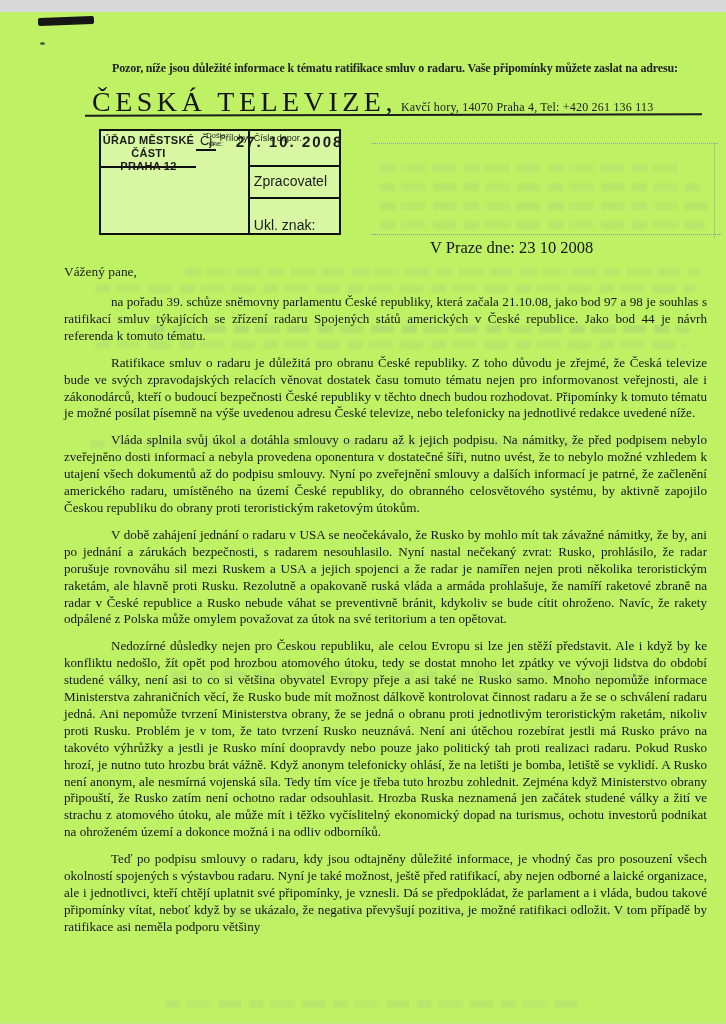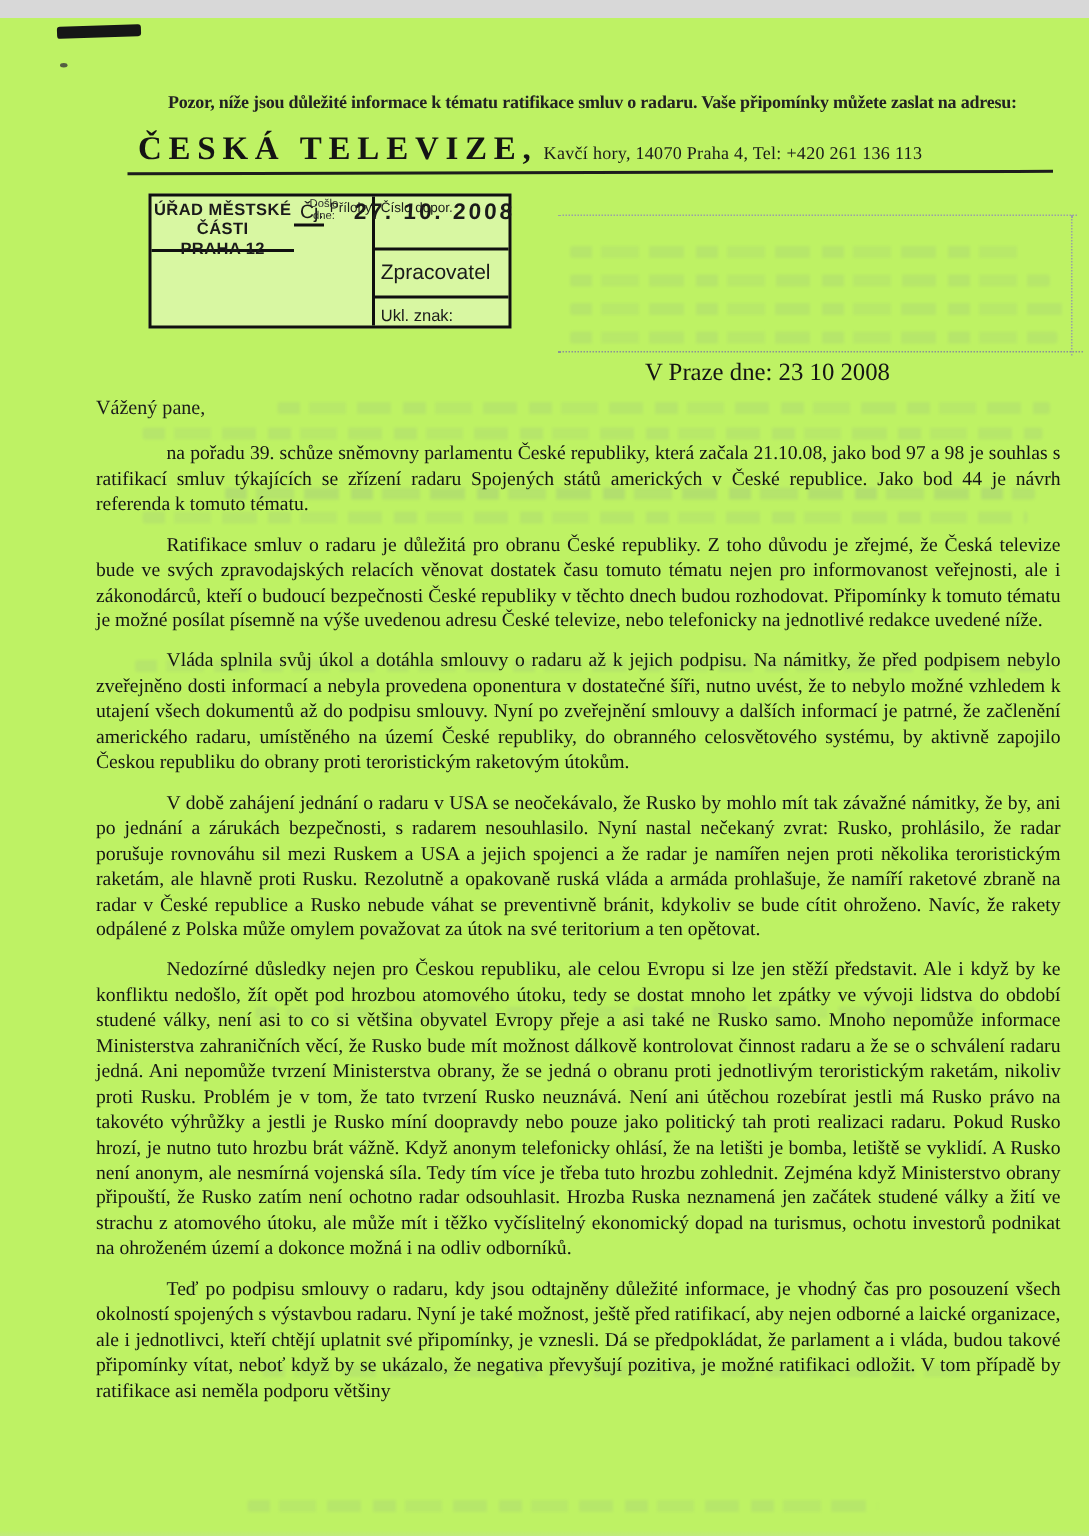--- a/index.html
+++ b/index.html
@@ -31,21 +31,21 @@
       rgba(122,136,158,.33) 53px, rgba(122,136,158,.33) 76px,
       transparent 76px, transparent 84px); }
   .ghost.light { opacity:.32; }
 
   .layer { position:relative; z-index:1; }
 
   
   .notice { position:absolute; top:49px; left:112px; white-space:nowrap;
     font-size:12px; font-weight:bold; letter-spacing:-0.15px; color:#222; }
   .masthead { position:absolute; top:74px; left:92px; white-space:nowrap; }
-  .org-name { font-size:22px; font-weight:bold; letter-spacing:4.5px; color:#141414; }
+  .org-name { font-size:28px; font-weight:normal; letter-spacing:4.5px; color:#141414; }
   .org-contact { font-size:12px; letter-spacing:.2px; color:#1a1a1a; }
   .head-rule { position:absolute; top:102px; left:85px; width:617px; height:2px;
     background:#1d1d1d; transform:rotate(-0.15deg); }
 
   
   .stamp { position:absolute; top:117px; left:99px; width:238px;
     border:2px solid #101010; display:flex;
     font-family:"Liberation Sans", sans-serif; color:#1a1a1a; background:rgba(255,255,255,.4); }
   .s-left { width:166px; display:flex; flex-direction:row; }
   .s-right { flex:1; border-left:2px solid #101010; display:flex; flex-direction:column;justify-content:center; }
@@ -53,21 +53,21 @@
     font-size:11px; font-weight:bold; letter-spacing:.3px; line-height:13px; padding-top:3px; }
   .s-doslo { height:24px; border-bottom:2px solid #101010; position:relative;text-align:center; }
   .s-doslo-label { position:absolute; top:1px; left:3px; width:34px;
     font-size:7.5px; line-height:8px; color:#2a2a2a; }
   .s-date { position:absolute; top:2px; left:40px; font-size:15px; font-weight:bold;
     letter-spacing:2px; transform:skewX(-3deg); white-space:nowrap; }
   .s-cj { height:16px; border-bottom:2px solid #101010; font-size:13px; padding:2px 0 0 4px; }
   .s-prilohy { height:16px; font-size:9px; padding:2px 0 1px 4px; }
   .s-cislo { height:32px; border-bottom:2px solid #101010; font-size:9px; padding:2px 0 0 4px; }
   .s-zprac { height:24px; border-bottom:2px solid #101010; font-size:14px; padding:6px 12px 0 4px; }
-  .s-ukl { flex:1; font-size:11px; padding:6px 0 0 4px; }
+  .s-ukl { flex:1; font-size:14px; padding:18px 0 0 4px; }
 
   
   .dot-top { position:absolute; top:131px; left:372px; width:346px; border-top:1.5px dotted #9aa0a6; }
   .dot-right { position:absolute; top:131px; left:714px; height:94px; border-left:1.5px dotted #9aa0a6; }
   .dot-bottom { position:absolute; top:222px; left:372px; width:350px; border-top:1.5px dotted #8c9296; }
   .recipient { position:absolute; top:135px; left:420px; width:286px; text-align:right;
     font-family:"Liberation Sans", sans-serif; font-weight:bold; font-size:13.5px;
     line-height:19.2px; color:#262626; }
   .dateline { position:absolute; top:226px; left:430px; width:278px; text-align:left;
     font-size:16.5px; color:#141414; }

